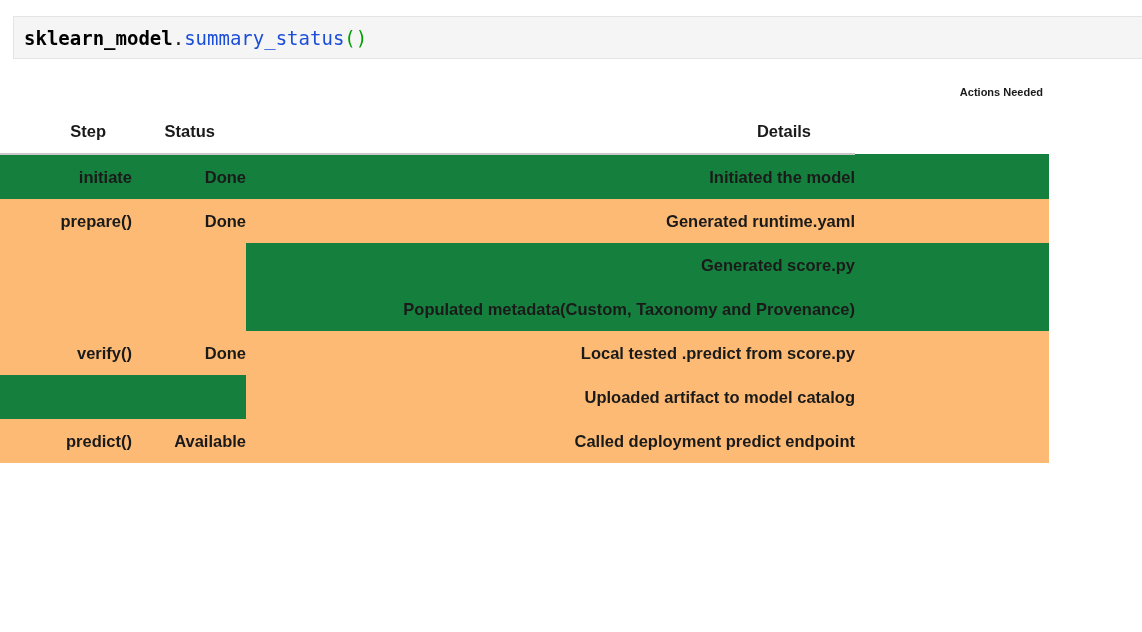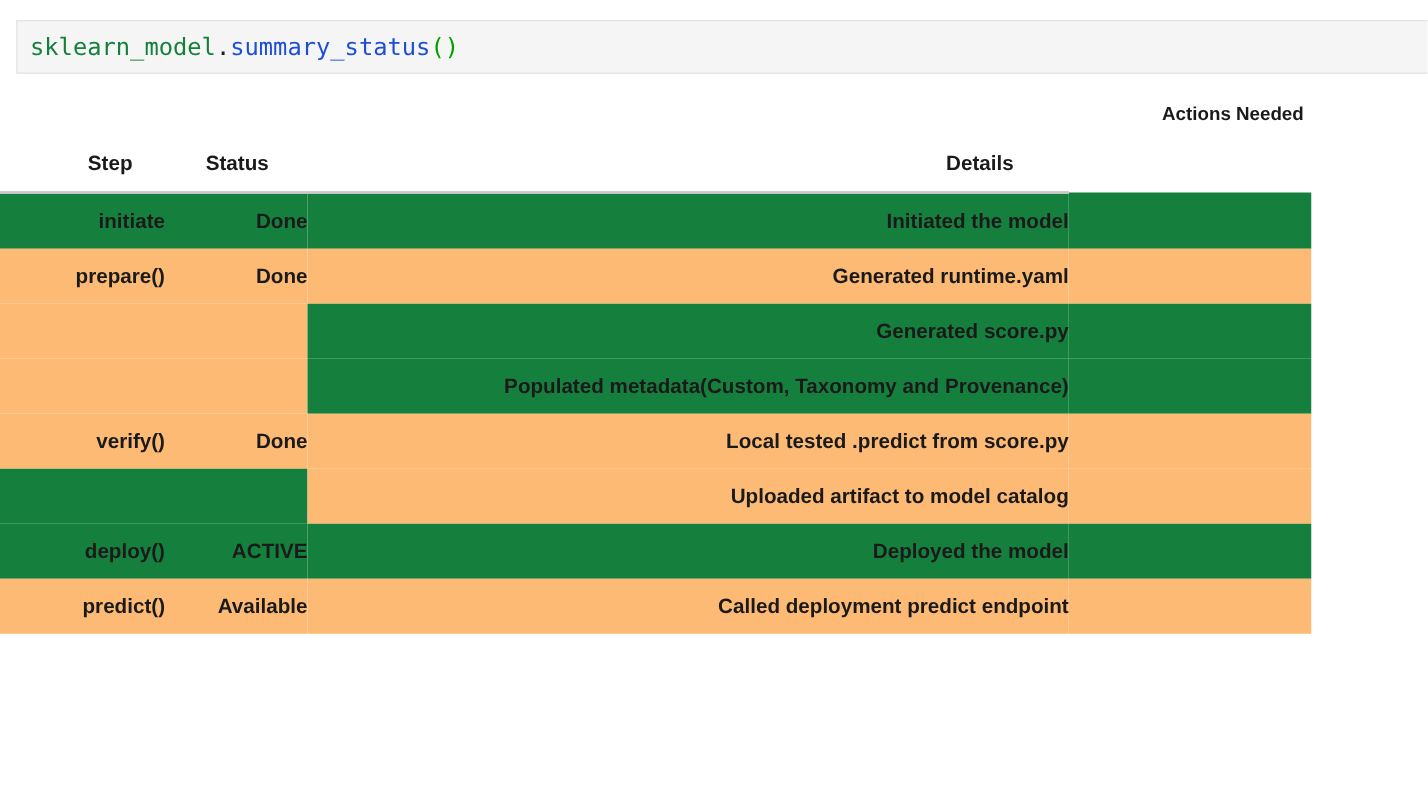--- a/index.html
+++ b/index.html
@@ -31,21 +31,21 @@
     align-items: center;
   }
   .code-line {
     font-family: "DejaVu Sans Mono", monospace;
     font-size: 19px;
     line-height: 22px;
     white-space: pre;
     padding-left: 10px;
     letter-spacing: 0px;
   }
-  .tok-name  { color: #15803d; }
+  .tok-name  { color: #000000; font-weight: bold; }
   .tok-dot   { color: #1f1f1f; }
   .tok-fn    { color: #1d4ed8; }
   .tok-paren { color: #00a000; }
 
   
   .table-wrap {
     position: absolute;
     left: 0px;
     top: 74px;
     width: 1142px;
@@ -70,21 +70,21 @@
     text-align: right;
     vertical-align: middle;
     font-weight: bold;
     white-space: nowrap;
   }
 
   
   tr.group-head th {
     height: 35px;
     padding-bottom: 4px;
-    font-size: 15px;
+    font-size: 11px;
   }
   tr.group-head th.blank { }
   tr.group-head th.actions-head { padding-right: 6px; }
 
   
   tr.col-head th {
     height: 37px;
     padding-bottom: 3px;
     font-size: 16.5px;
     border-bottom: 2px solid #c9c9c9;
@@ -165,26 +165,20 @@
           <td class="cell-details stripe">Local tested .predict from score.py</td>
           <td class="cell-actions stripe"></td>
         </tr>
         <tr>
           <td class="cell-step plain"></td>
           <td class="cell-status plain"></td>
           <td class="cell-details stripe">Uploaded artifact to model catalog</td>
           <td class="cell-actions stripe"></td>
         </tr>
         <tr>
-          <td class="cell-step plain">deploy()</td>
-          <td class="cell-status plain">ACTIVE</td>
-          <td class="cell-details plain">Deployed the model</td>
-          <td class="cell-actions plain"></td>
-        </tr>
-        <tr>
           <td class="cell-step stripe">predict()</td>
           <td class="cell-status stripe">Available</td>
           <td class="cell-details stripe">Called deployment predict endpoint</td>
           <td class="cell-actions stripe"></td>
         </tr>
       </tbody>
   </table>
 </div>
 
 </body></html>

